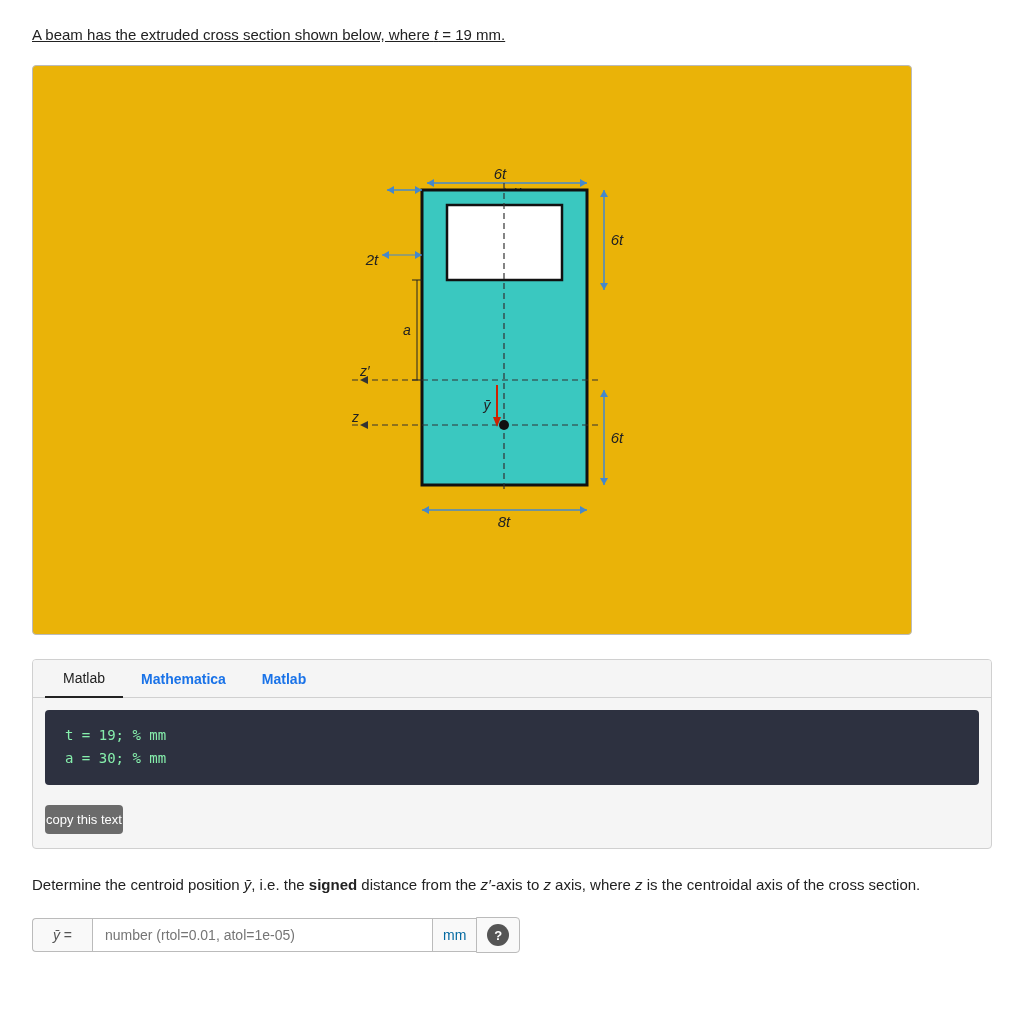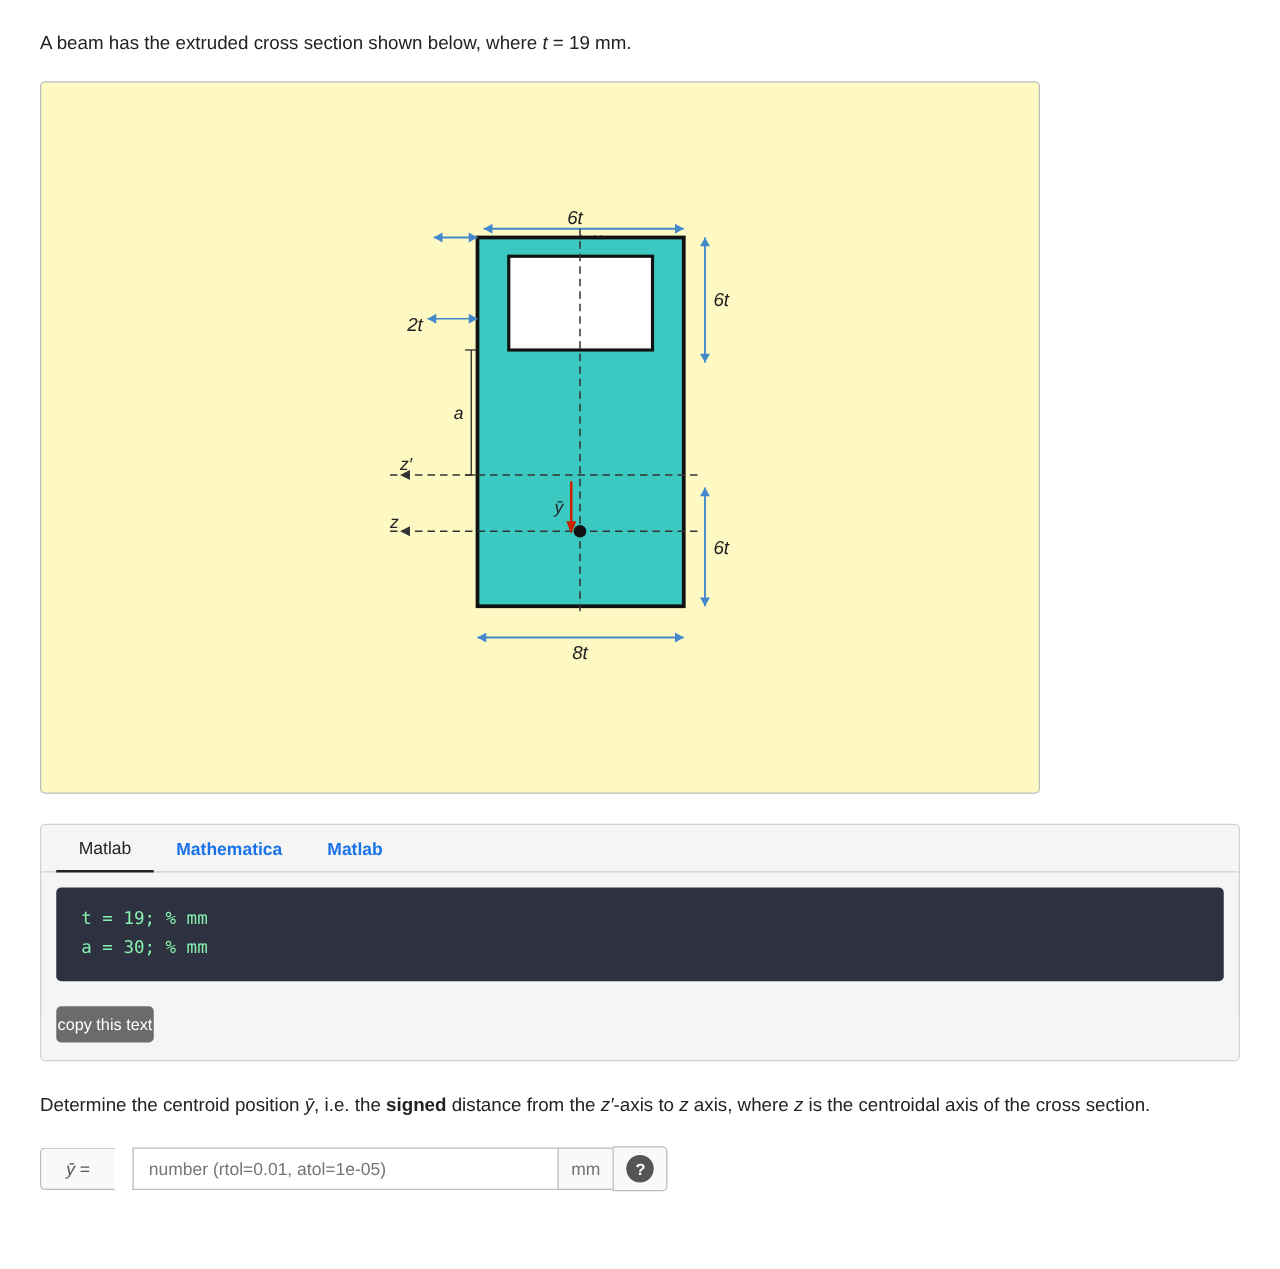--- a/index.html
+++ b/index.html
@@ -8,30 +8,31 @@
       font-size: 15px;
       background: #fff;
       color: #222;
       padding: 24px 32px;
       max-width: 1024px;
     }
     .intro-text {
       font-size: 15px;
       margin-bottom: 18px;
       line-height: 1.5;
+      text-decoration: underline;
     }
     .intro-text em {
       font-style: italic;
     }
     
     .diagram-container {
       border: 1px solid #bbb;
       border-radius: 4px;
-      background: #fef9c3;
-      width: 800px;
+      background: #eab308;
+      width: 880px;
       height: 570px;
       margin-bottom: 24px;
       display: flex;
       align-items: center;
       justify-content: center;
       position: relative;
       overflow: hidden;
     }
     
     .tabs-container {
@@ -122,29 +123,28 @@
     }
     .answer-input {
       border: 1px solid #bbb;
       border-right: none;
       padding: 8px 12px;
       font-size: 14px;
       width: 340px;
       outline: none;
       color: #999;
       background: #fff;
-      margin-left: 14px;
     }
     .answer-unit {
       border: 1px solid #bbb;
       border-right: none;
       padding: 8px 10px;
       font-size: 14px;
       background: #f9f9f9;
-      color: #737373;
+      color: #0369a1;
     }
     .answer-help {
       border: 1px solid #bbb;
       border-radius: 0 4px 4px 0;
       padding: 6px 10px;
       background: #f9f9f9;
       cursor: pointer;
       display: flex;
       align-items: center;
       justify-content: center;

